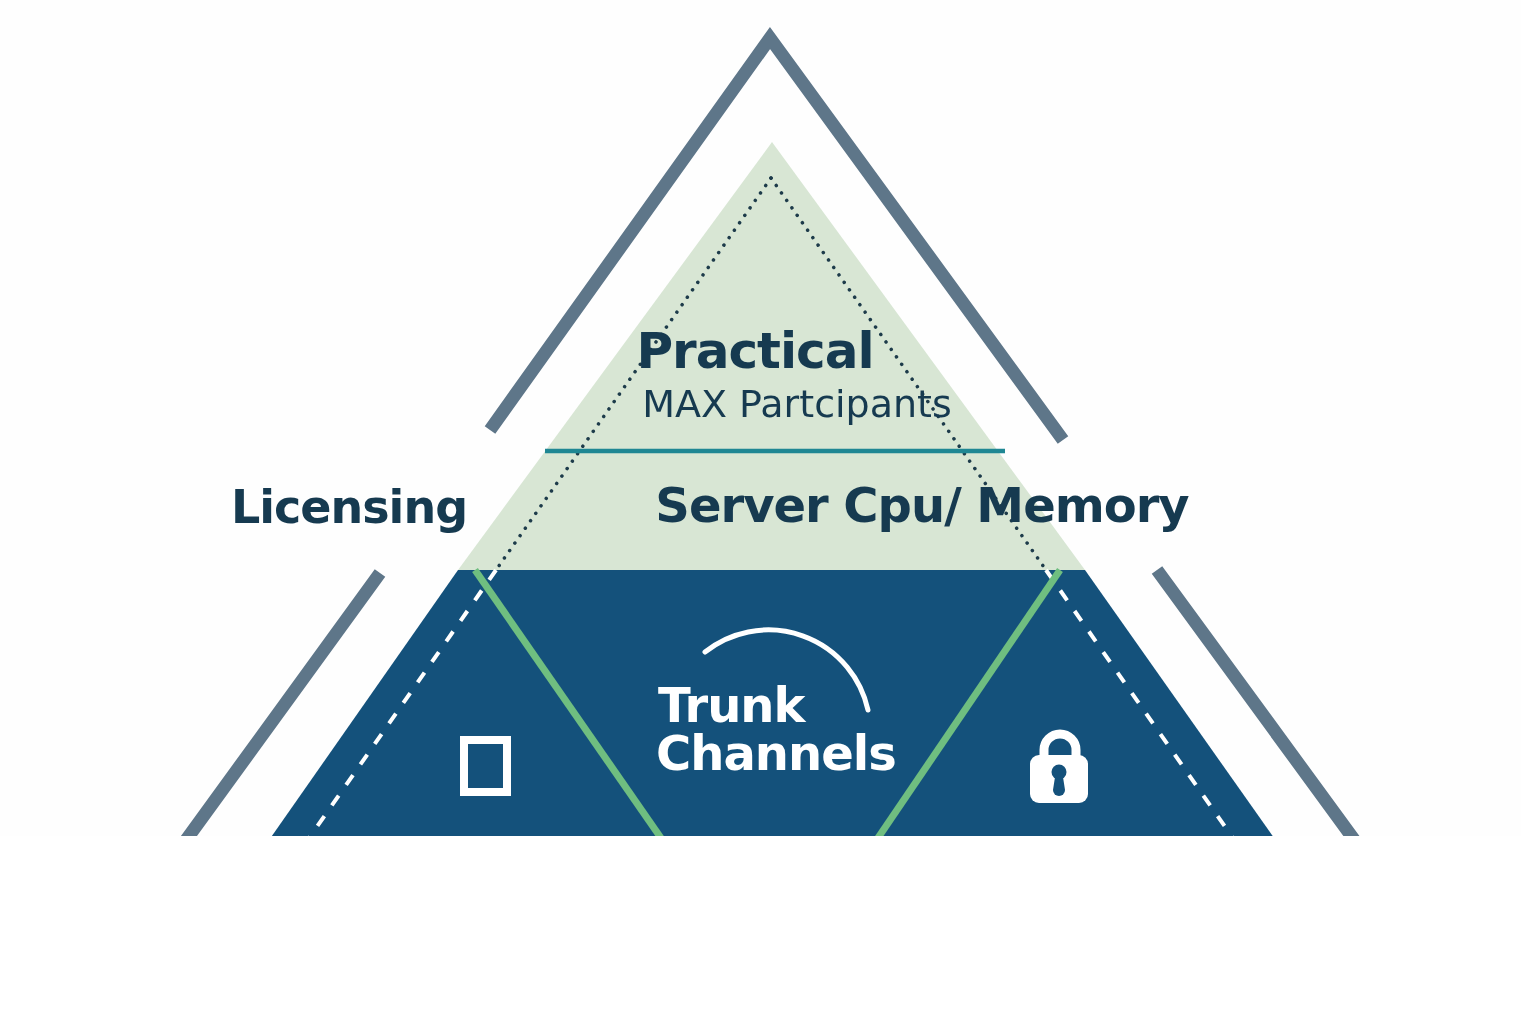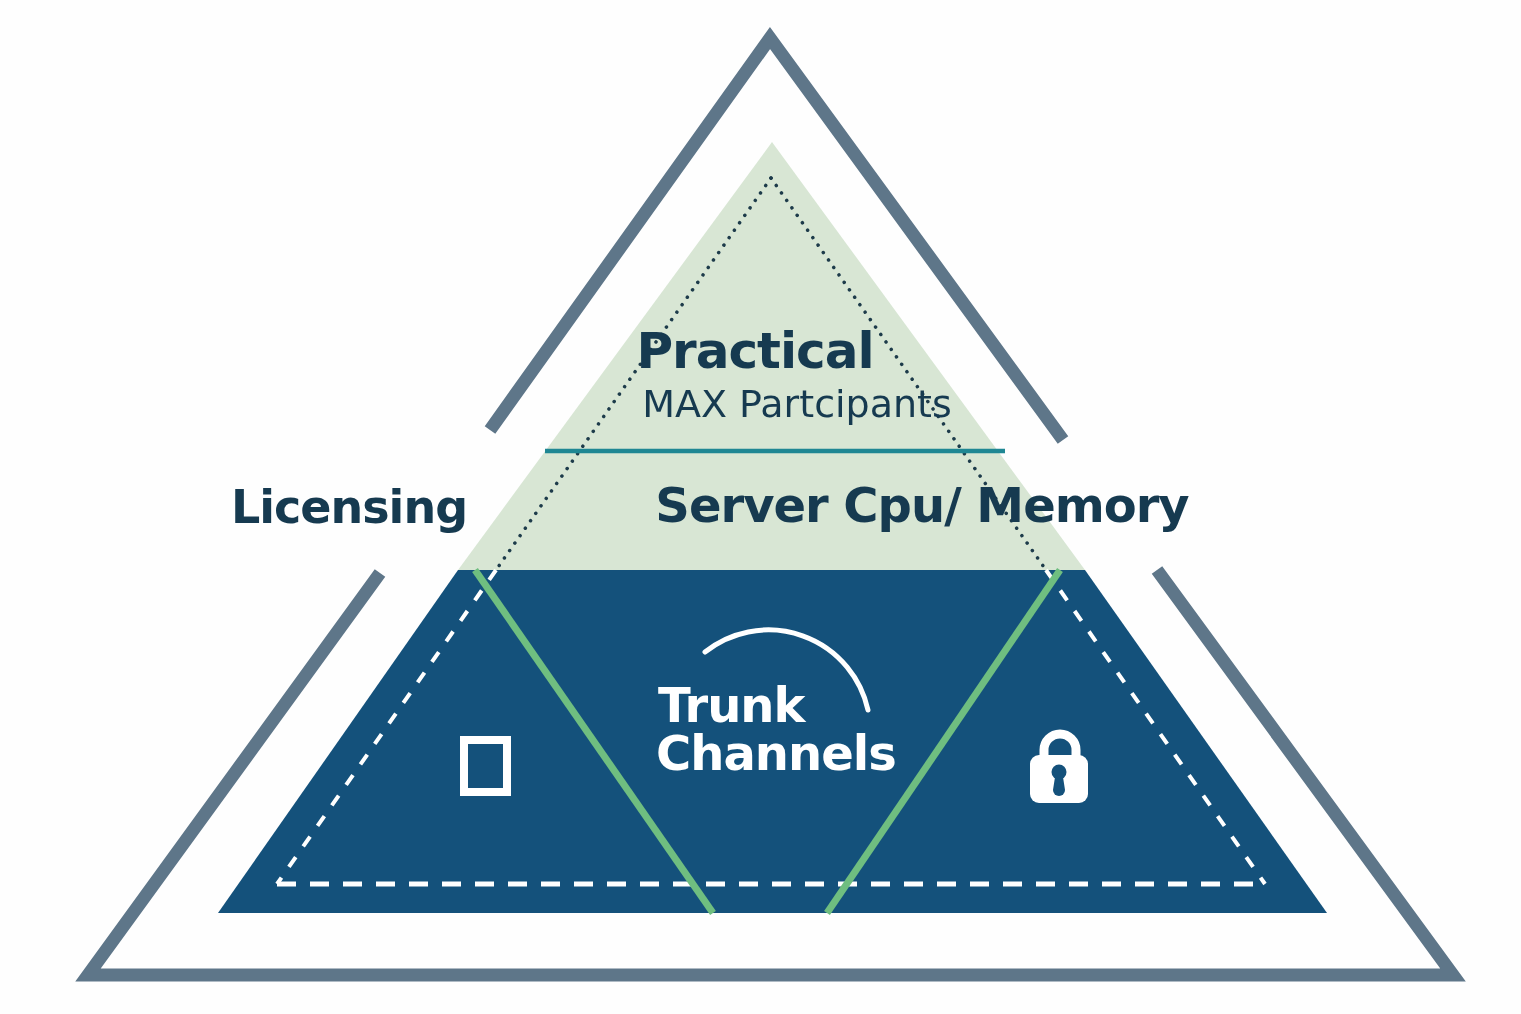--- a/index.html
+++ b/index.html
@@ -1,16 +1,16 @@
 <!DOCTYPE html>
 <html><head>
 <meta charset="utf-8">
 <style>
   html,body{margin:0;padding:0;background:#ffffff;}
-  .stage{width:1521px;height:1014px;position:relative;overflow:hidden;}
+  .stage{width:1521px;height:836px;position:relative;overflow:hidden;}
   svg{display:block;}
   text{font-family:"DejaVu Sans","Liberation Sans",sans-serif;}
   .t-heavy{font-weight:bold;letter-spacing:-1px;}
   .t-med{font-weight:normal;letter-spacing:0px;}
 </style>
 </head>
 <body>
 
 <div class="stage">
 <svg width="1521" height="1014" viewBox="0 0 1521 1014" xmlns="http://www.w3.org/2000/svg">

